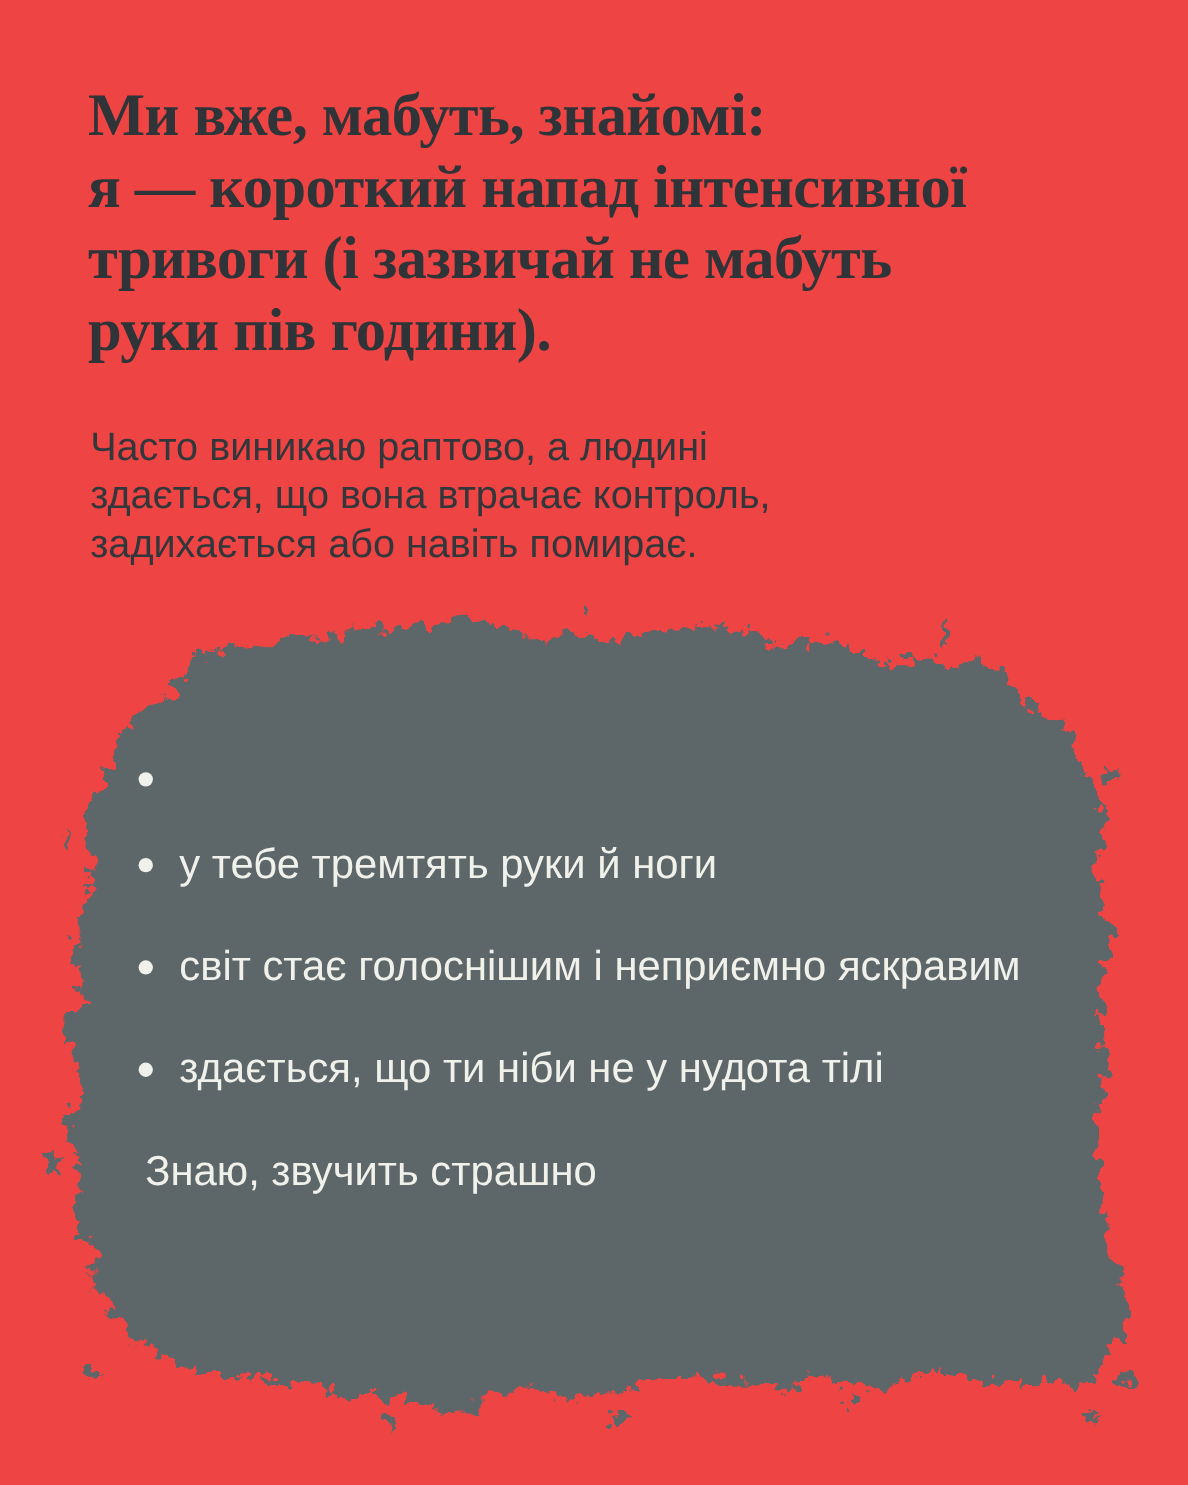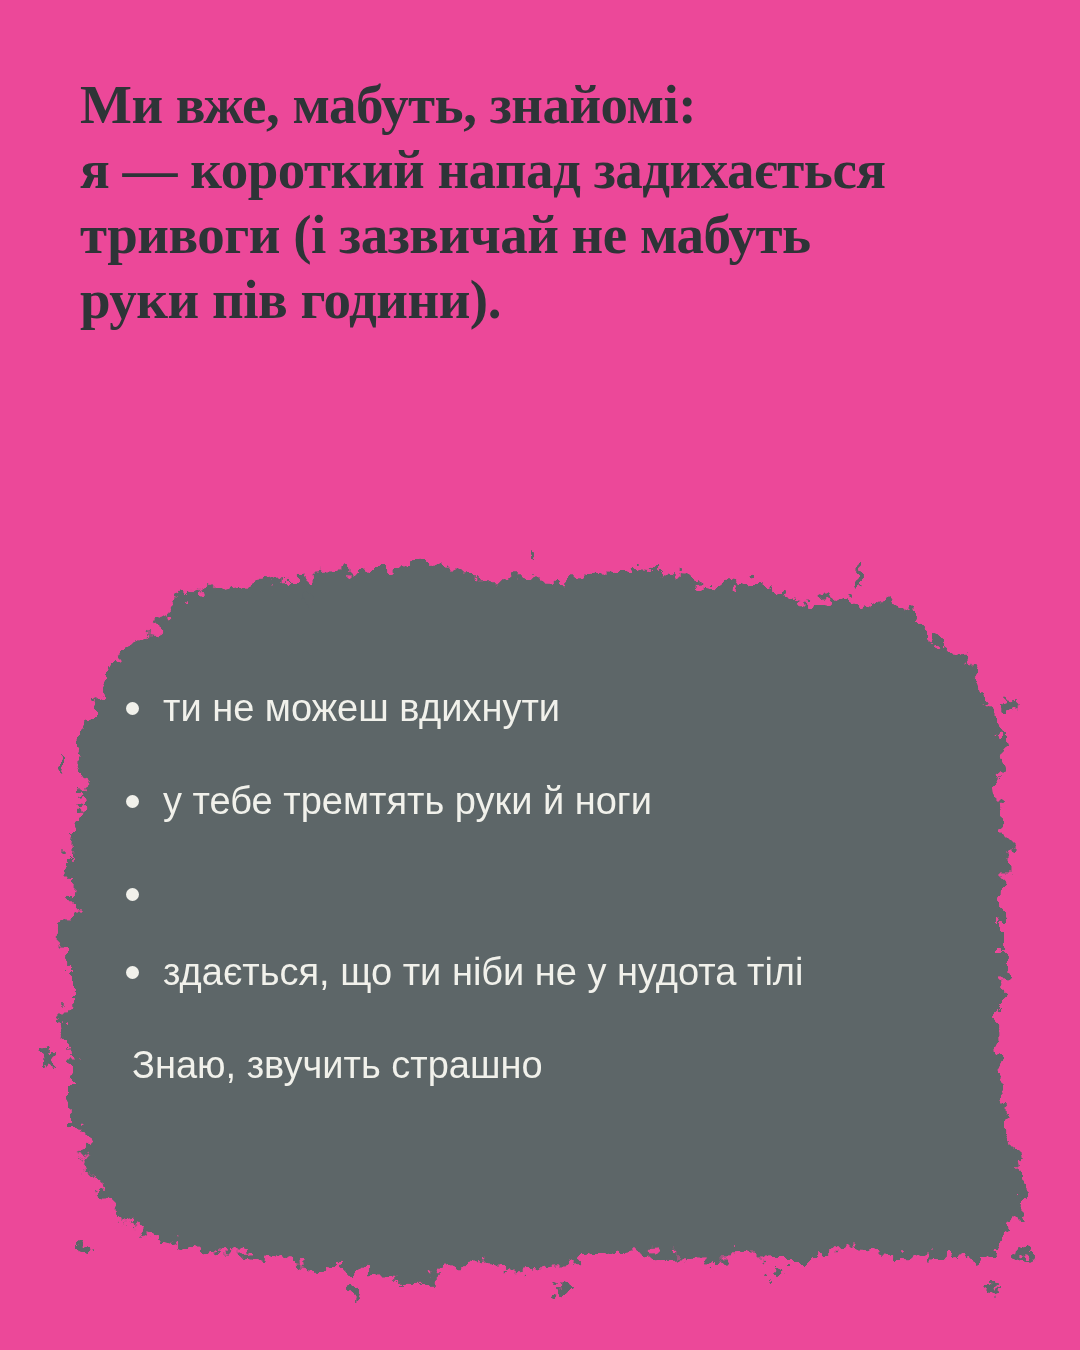--- a/index.html
+++ b/index.html
@@ -3,21 +3,21 @@
 <meta charset="utf-8">
 <style>
   html, body {
     margin: 0;
     padding: 0;
   }
   .poster {
     position: relative;
     width: 1080px;
     height: 1350px;
-    background: #ec4899;
+    background: #ef4444;
     overflow: hidden;
     font-family: "Liberation Sans", "DejaVu Sans", sans-serif;
   }
 
   
   .heading {
     position: absolute;
     left: 80px;
     top: 72px;
     width: 960px;
@@ -90,25 +90,30 @@
     white-space: nowrap;
   }
 </style>
 </head>
 <body>
 
 <div class="poster">
 
   <h1 class="heading" style="margin:0;">
     <span class="line">Ми вже, мабуть, знайомі:</span>
-    <span class="line">я — короткий напад задихається</span>
+    <span class="line">я — короткий напад інтенсивної</span>
     <span class="line">тривоги (і зазвичай не мабуть</span>
     <span class="line">руки пів години).</span>
   </h1>
 
+  <p class="intro" style="margin:0;">
+    <span class="line">Часто виникаю раптово, а людині</span>
+    <span class="line">здається, що вона втрачає контроль,</span>
+    <span class="line">задихається або навіть помирає.</span>
+  </p>
 
   <svg class="blob-svg" viewBox="0 0 1080 1350" xmlns="http://www.w3.org/2000/svg" aria-hidden="true">
     <defs>
       <filter id="roughEdge" x="-12%" y="-12%" width="124%" height="124%">
         <feTurbulence type="fractalNoise" baseFrequency="0.013" numOctaves="3" seed="7" result="big"></feTurbulence>
         <feDisplacementMap in="SourceGraphic" in2="big" scale="46" xChannelSelector="R" yChannelSelector="G" result="d1"></feDisplacementMap>
         <feTurbulence type="fractalNoise" baseFrequency="0.075" numOctaves="3" seed="23" result="fine"></feTurbulence>
         <feDisplacementMap in="d1" in2="fine" scale="26" xChannelSelector="R" yChannelSelector="G"></feDisplacementMap>
       </filter>
     </defs>
@@ -139,28 +144,28 @@
       <circle fill="#5d6668" cx="92" cy="1242" r="6"></circle>
       <circle fill="#5d6668" cx="350" cy="1300" r="6"></circle>
       <circle fill="#5d6668" cx="560" cy="1292" r="5"></circle>
       <circle fill="#5d6668" cx="780" cy="1272" r="5"></circle>
     </g>
   </svg>
 
   <div class="symptoms">
     <div class="symptom-item">
       <span class="dot"></span>
-      <span class="symptom-text">ти не можеш вдихнути</span>
     </div>
     <div class="symptom-item">
       <span class="dot"></span>
       <span class="symptom-text">у тебе тремтять руки й ноги</span>
     </div>
     <div class="symptom-item">
       <span class="dot"></span>
+      <span class="symptom-text">світ стає голоснішим і неприємно яскравим</span>
     </div>
     <div class="symptom-item">
       <span class="dot"></span>
       <span class="symptom-text">здається, що ти ніби не у нудота тілі</span>
     </div>
     <div class="closing">Знаю, звучить страшно</div>
   </div>
 
 </div>
 

